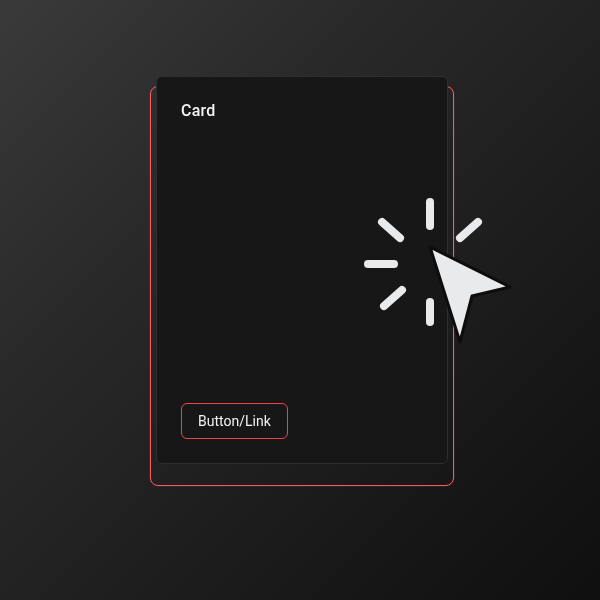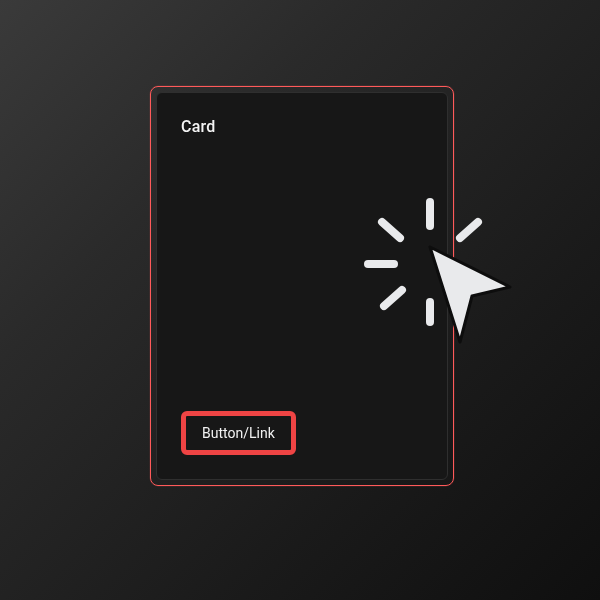--- a/index.html
+++ b/index.html
@@ -17,21 +17,21 @@
       width: 304px;
       height: 400px;
       border: 1.5px solid var(--accent, #ff5a5a);
       border-radius: 8px;
       box-shadow: 0 0 0 0.5px rgba(255,90,90,0.2);
     }
 
     .card {
       position: absolute;
       left: 156px;
-      top: 92px;
+      top: 76px;
       width: 292px;
       height: 388px;
       background: #171717;
       border: 1px solid #2f2f2f;
       border-radius: 6px;
       padding: 24px;
       display: flex;
       flex-direction: column;
       justify-content: space-between;
       color: #f2f2f2;
@@ -40,21 +40,21 @@
     .card-title {
       font-size: 16px;
       font-weight: 500;
       letter-spacing: 0.2px;
       color: #f5f5f5;
     }
 
     .button-link {
       align-self: flex-start;
       padding: 9px 16px;
-      border: 5px solid #ef4444;
+      border: 1px solid #ef4444;
       border-radius: 6px;
       background: transparent;
       color: #f2f2f2;
       font-size: 14px;
       font-family: inherit;
       cursor: pointer;
     }
 
     .cursor-burst {
       position: absolute;

